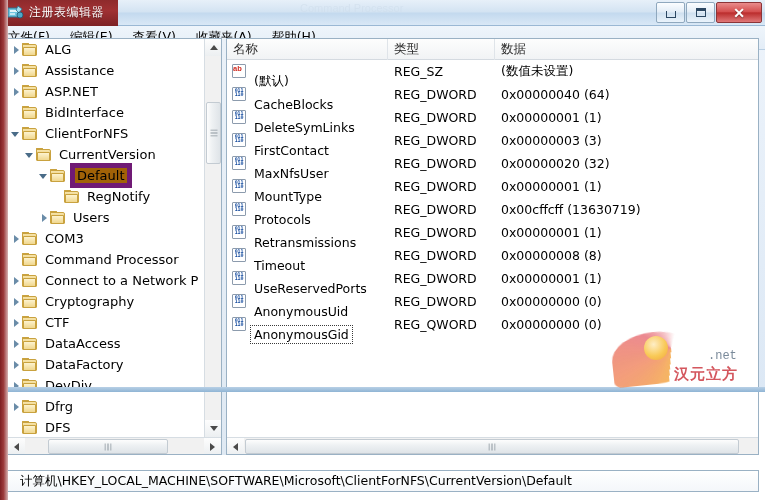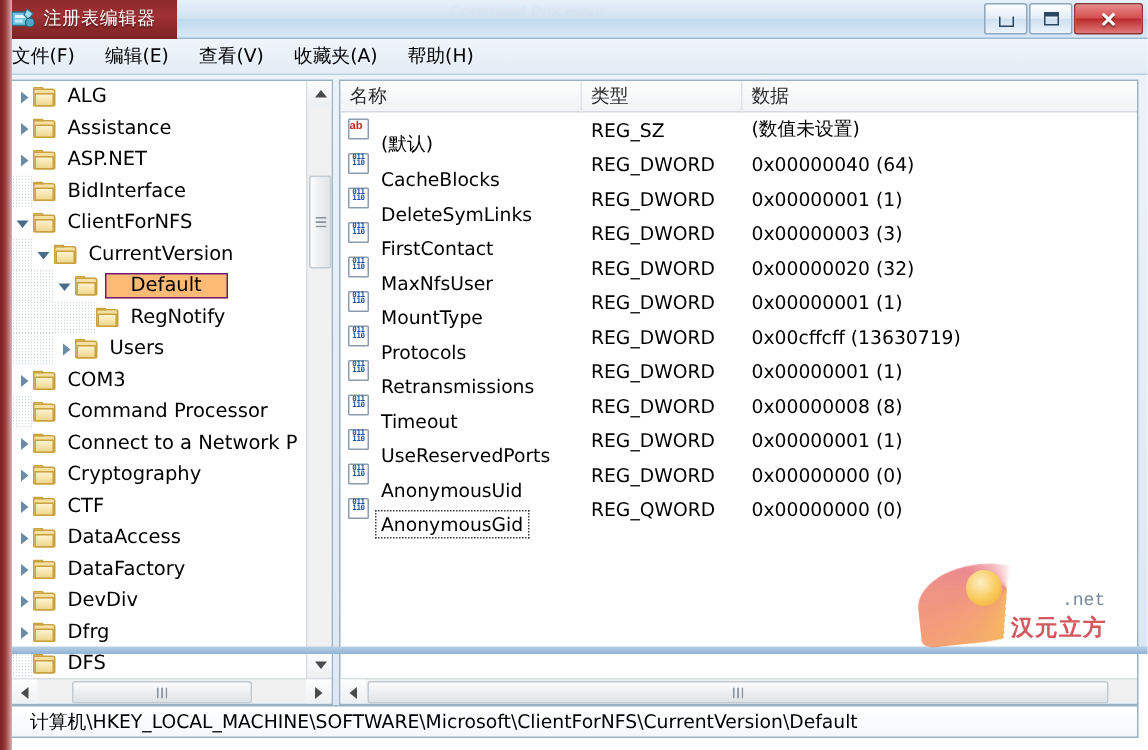--- a/index.html
+++ b/index.html
@@ -8,21 +8,21 @@
     width: 765px; height: 500px;
     overflow: hidden;
     background: #ffffff;
     font-family: "Liberation Sans", "DejaVu Sans", sans-serif;
   }
 
   
   #window {
     position: absolute;
     left: 0; top: 0;
-    width: 765px; height: 436px;
+    width: 765px; height: 392px;
     background: linear-gradient(180deg,#eef4fb 0%, #dce8f5 100%);
   }
 
   
   .edge-left {
     position: absolute; left: 0; top: 0;
     width: 8px; height: 500px;
     background: linear-gradient(90deg,#7d1f22 0%, #9c3b3c 45%, #d6b3b4 100%);
     z-index: 40;
   }
@@ -93,21 +93,21 @@
   }
   .menu-item {
     font-size: 12.5px; color: #000000;
     padding: 2px 8px; margin-right: 4px;
     white-space: nowrap;
     font-family: "DejaVu Sans", "Liberation Sans", sans-serif;
   }
 
   
   #body {
-    position: absolute; left: 7px; top: 53px;
+    position: absolute; left: 7px; top: 38px;
     width: 752px; height: 417px;
     display: flex;
     text-decoration: underline;
   }
 
   .panel {
     background: #ffffff;
     border: 1px solid #9ab1c4;
     position: relative;
     overflow: hidden;
@@ -126,23 +126,23 @@
     position: relative;
     height: 21px;
     display: flex; align-items: center;
     white-space: nowrap;
     font-size: 13px;
     color: #000000;
     font-family: "DejaVu Sans","Liberation Sans",sans-serif;
   }
   .tree-row .lbl { padding: 1px 3px; }
   .tree-row.selected .lbl {
-    background: #fdba74;
-    border: 1px solid #701a75;
-    padding: 0px 16px;
+    background: #a16207;
+    border: 5px solid #701a75;
+    padding: 0px 2px;
   }
   .twisty {
     width: 14px; height: 21px;
     display: flex; align-items: center; justify-content: center;
     flex: 0 0 14px;
   }
   .tri-collapsed {
     width: 0; height: 0;
     border-left: 5px solid transparent;
     border-top: 4px solid transparent;

